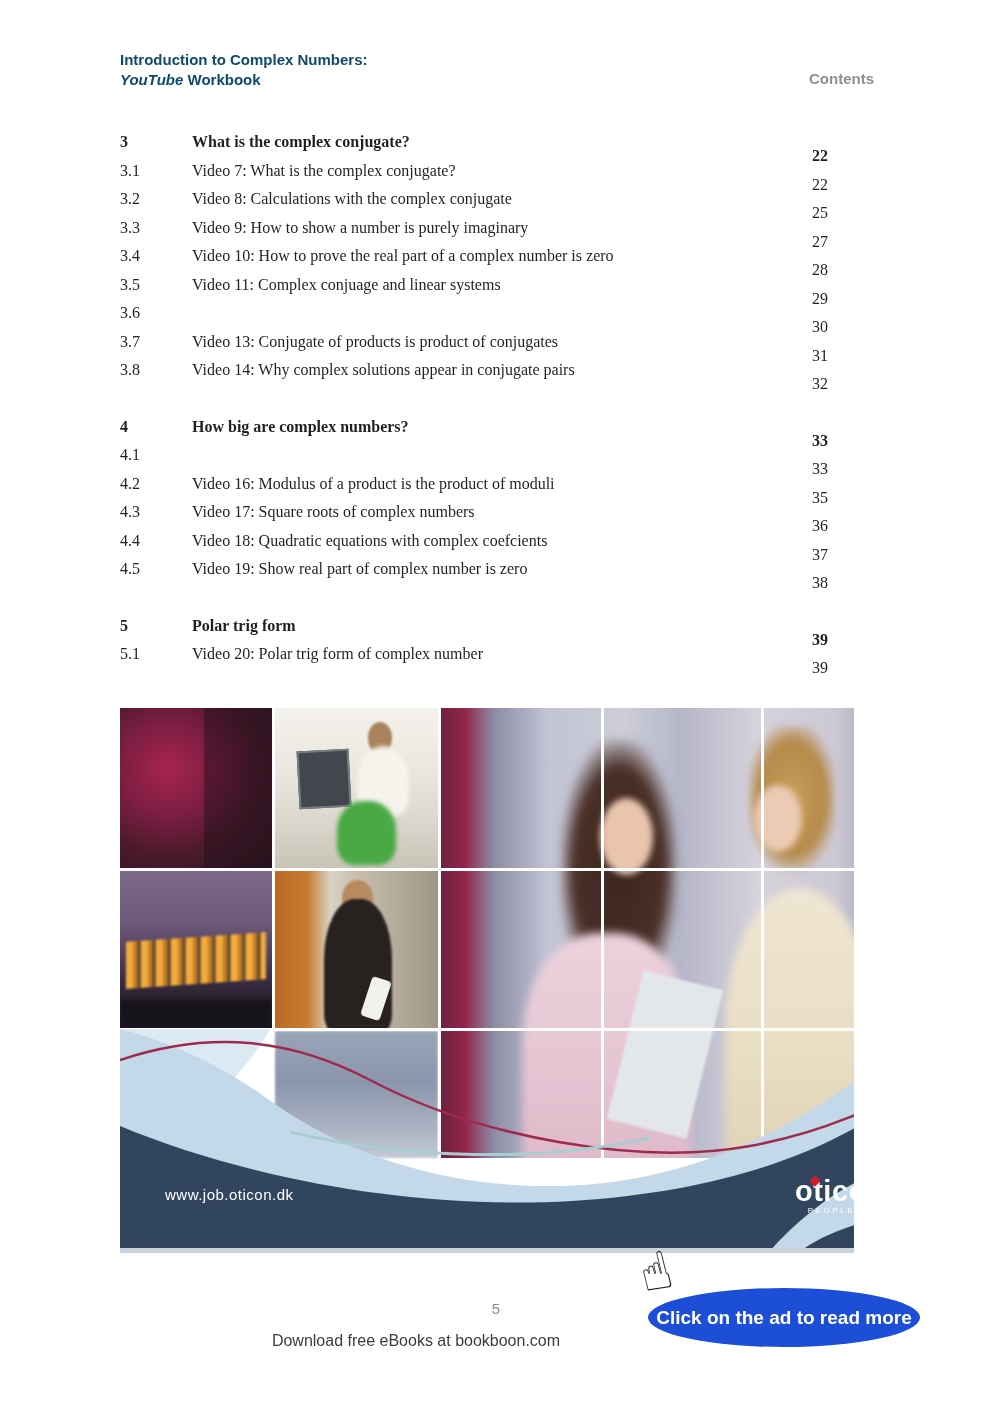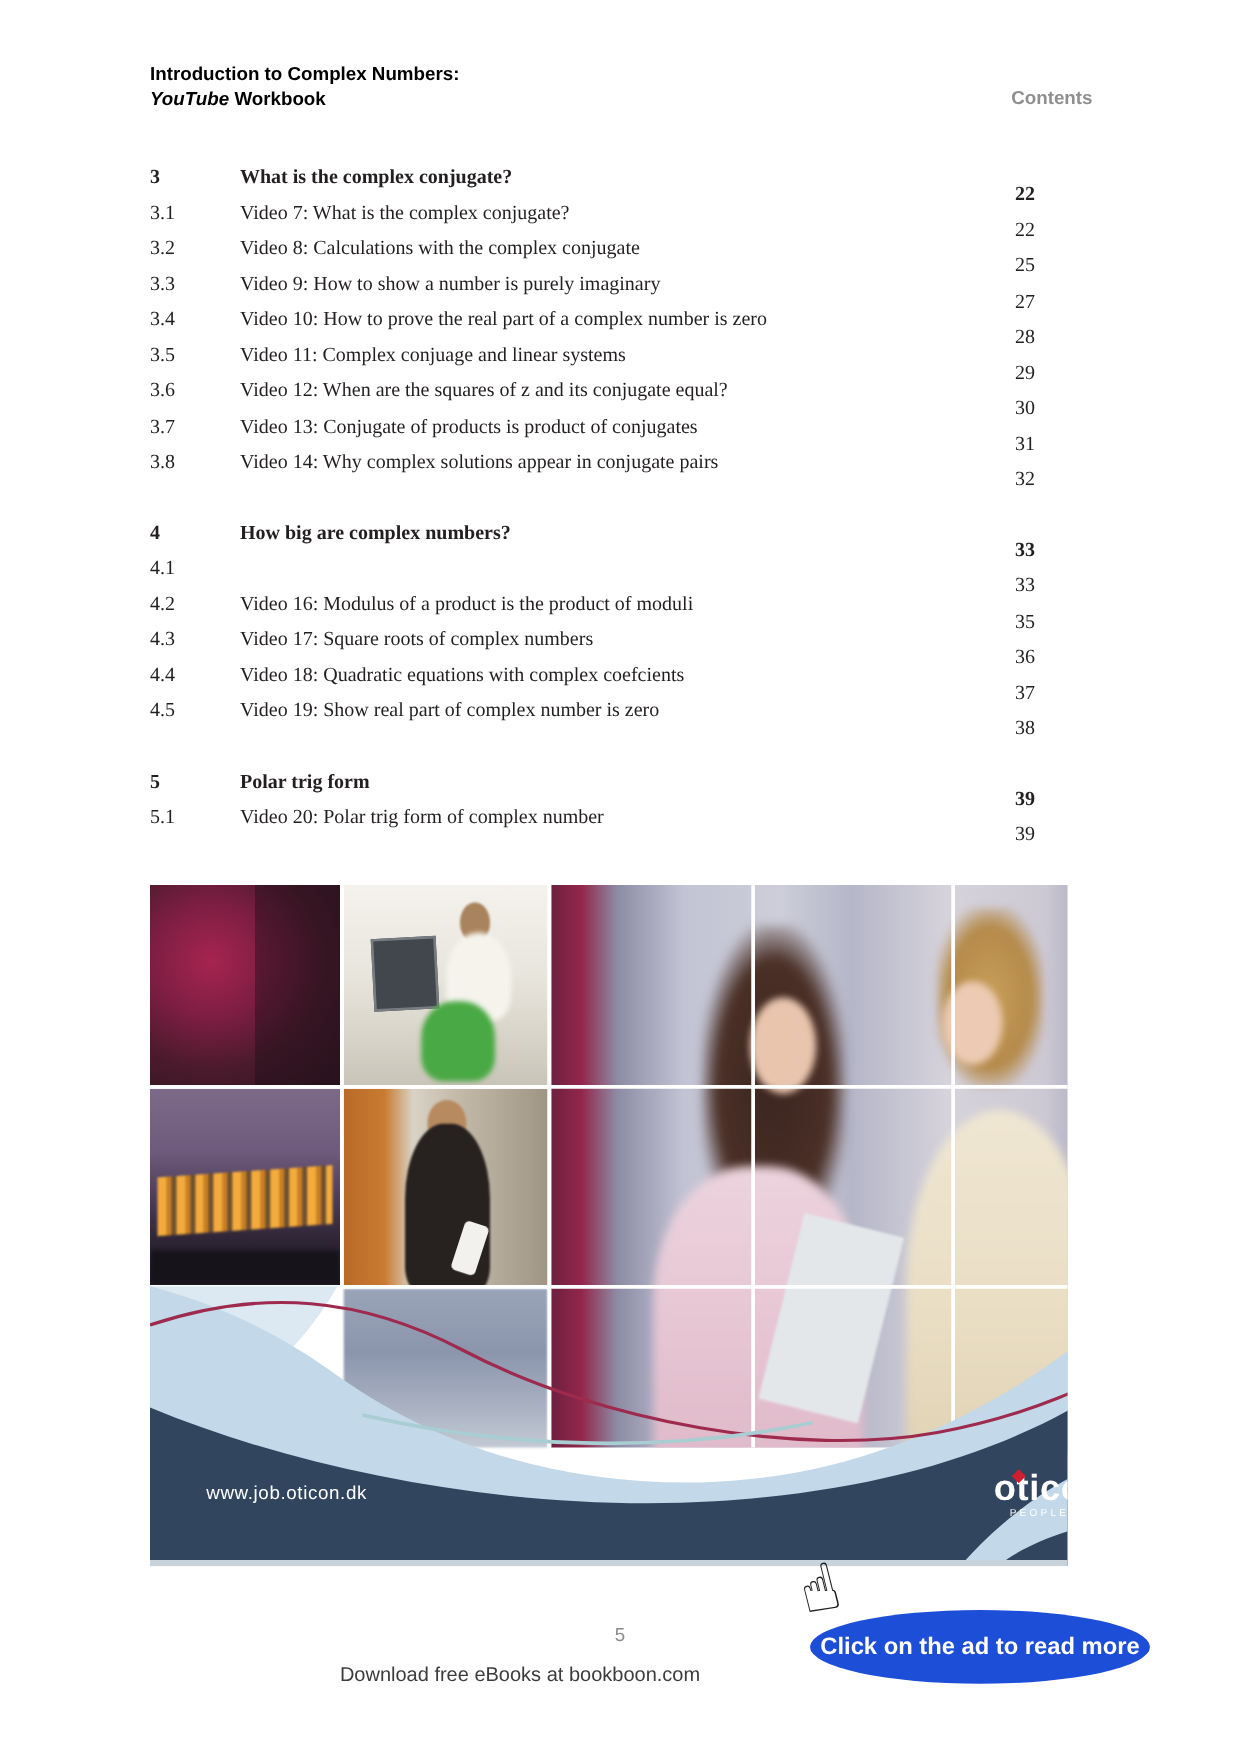--- a/index.html
+++ b/index.html
@@ -2,21 +2,21 @@
 <html><head>
 <meta charset="utf-8">
 <style>
   * { margin:0; padding:0; box-sizing:border-box; }
   html,body { background:#ffffff; }
   .page {
     position:relative; width:992px; height:1403px; background:#ffffff;
     font-family:"Liberation Sans", sans-serif; overflow:hidden;
   }
   
-  .hdr-left { position:absolute; left:120px; top:50px; color:#000000;
+  .hdr-left { position:absolute; left:120px; top:50px; color:#0c4a6e;
     font-size:15px; font-weight:bold; line-height:20px; }
   .hdr-left .ital { font-style:italic; }
   .hdr-right { position:absolute; right:118px; top:70px; color:#8f8f8f;
     font-size:15px; font-weight:bold; }
   
   .toc { position:absolute; left:120px; top:128px; width:708px;
     font-family:"Liberation Serif", serif; font-size:16px; color:#231f20; }
   .toc-row { position:relative; height:28.5px; line-height:28.5px; }
   .toc-row.gap { margin-top:28px; }
   .toc-row.head { font-weight:bold; }
@@ -144,21 +144,20 @@
         <span class="toc-title">Video 10: How to prove the real part of a complex number is zero</span>
         <span class="toc-page">28</span>
       </div>
       <div class="toc-row">
         <span class="toc-num">3.5</span>
         <span class="toc-title">Video 11: Complex conjuage and linear systems</span>
         <span class="toc-page">29</span>
       </div>
       <div class="toc-row">
         <span class="toc-num">3.6</span>
-        <span class="toc-title">Video 12: When are the squares of z and its conjugate equal?</span>
         <span class="toc-page">30</span>
       </div>
       <div class="toc-row">
         <span class="toc-num">3.7</span>
         <span class="toc-title">Video 13: Conjugate of products is product of conjugates</span>
         <span class="toc-page">31</span>
       </div>
       <div class="toc-row">
         <span class="toc-num">3.8</span>
         <span class="toc-title">Video 14: Why complex solutions appear in conjugate pairs</span>

